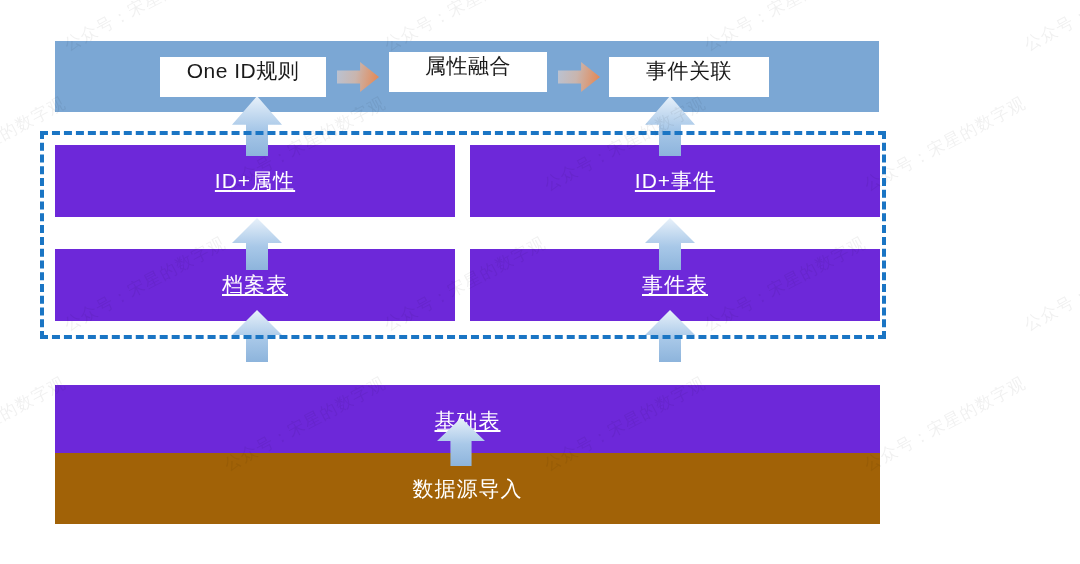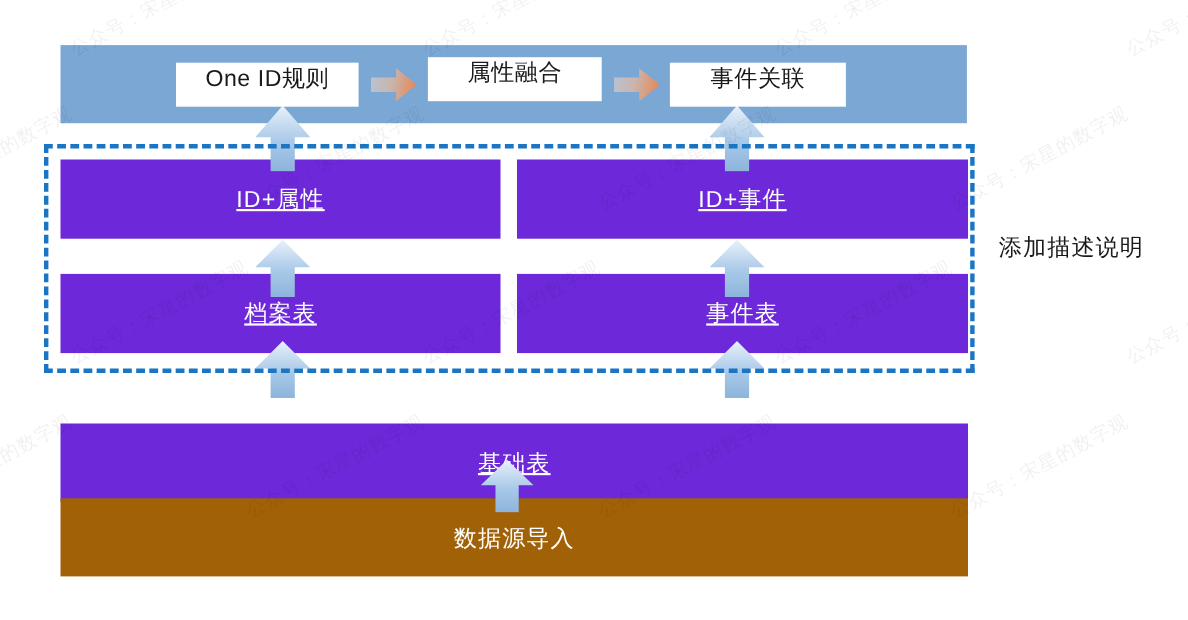--- a/index.html
+++ b/index.html
@@ -183,15 +183,14 @@
   <div class="dashed-box" style="left:40px; top:131px; width:846px; height:208px;"></div>
 
   <div class="band band-dark" style="left:55px; top:352px; width:825px; height:71px;margin-top:33px;">
     <span>基础表</span>
   </div>
 
   <div class="band band-gray" style="left:55px; top:453px; width:825px; height:71px;">
     <span>数据源导入</span>
   </div>
 
-  <div class="side-note" style="left:908px; top:211px;">添加描述说明</div>
 
 </div>
 
 </body></html>

